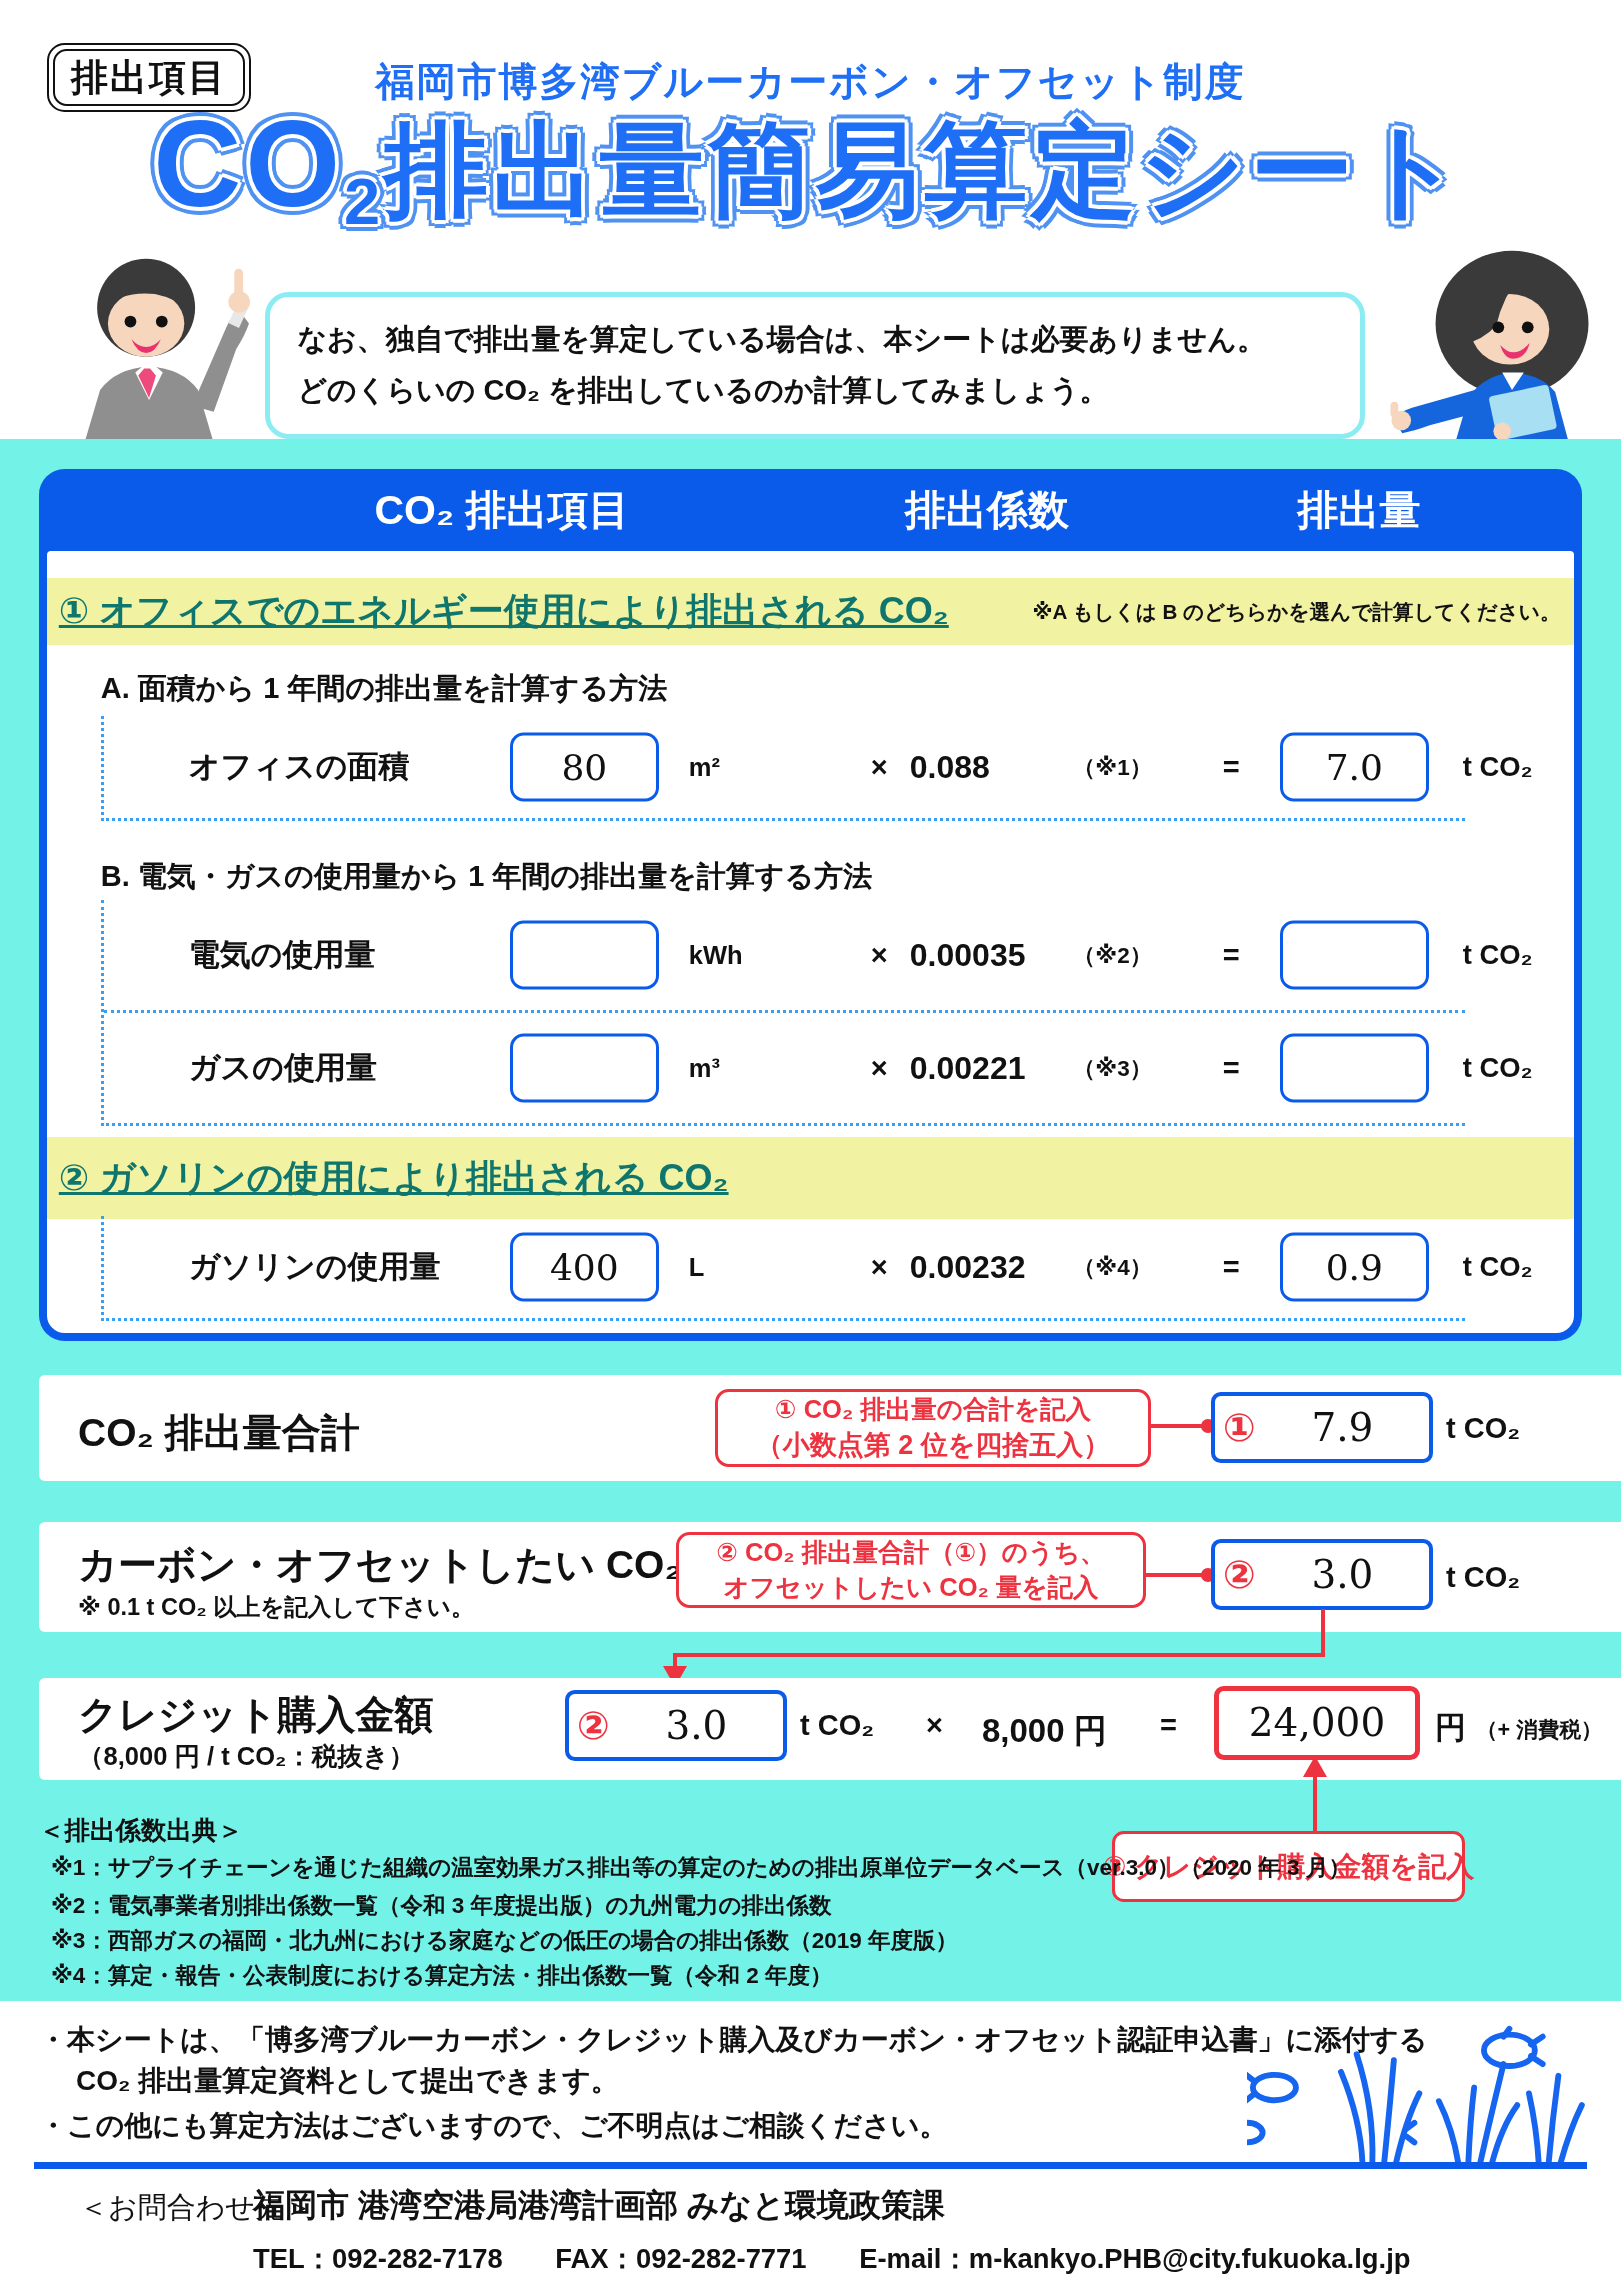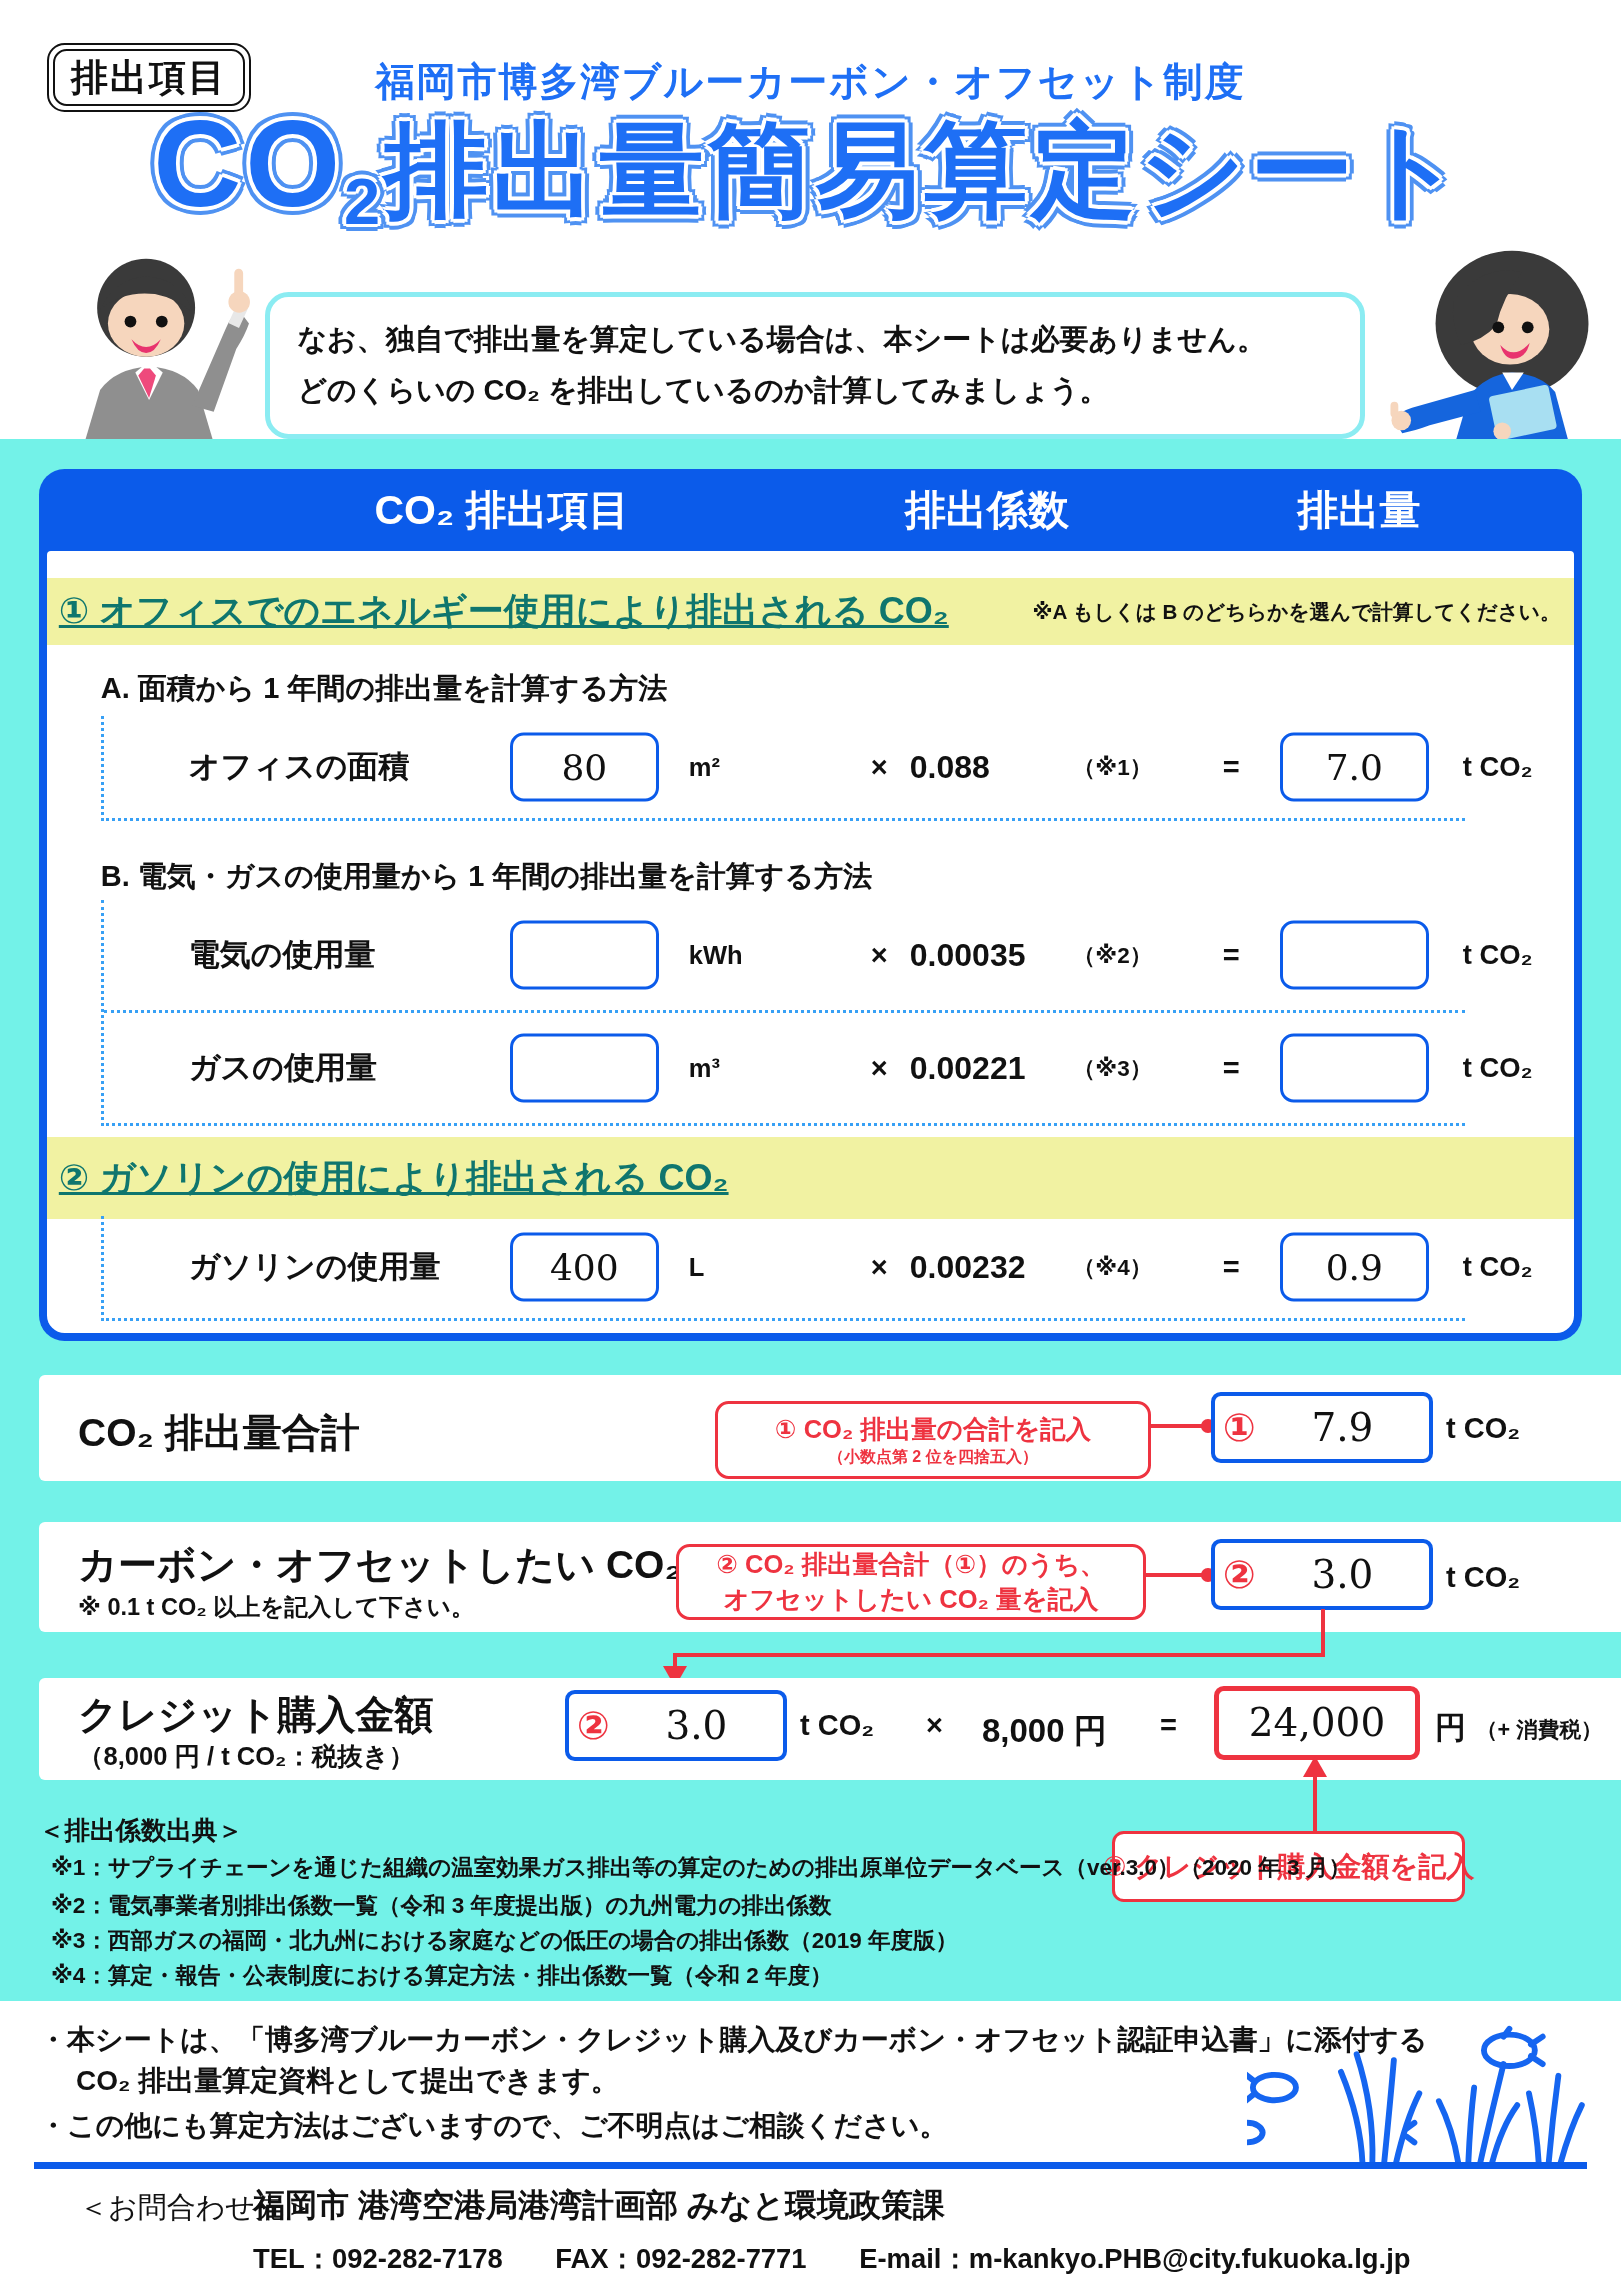--- a/index.html
+++ b/index.html
@@ -59,23 +59,23 @@
   .cl-unit2{left:1359px;font-size:27.4px;font-weight:bold;}
   .vbox{width:149px;height:69px;box-sizing:border-box;border:3.9px solid #0B5BEA;border-radius:13.7px;
         background:#fff;display:flex;align-items:center;justify-content:center;
         font-family:"DejaVu Serif","Liberation Serif",serif;font-size:36px;}
   
   .wsec{position:absolute;left:39px;width:1543px;background:#fff;border-radius:5.9px;padding-left:48px;}
   .ws-label{position:absolute;left:39px;font-weight:bold;font-size:39px;white-space:nowrap;}
   .ws-note{position:absolute;left:39px;font-weight:bold;font-size:23.5px;white-space:nowrap;}
   .callout{position:absolute;box-sizing:border-box;border:3.9px solid #EE3340;border-radius:13.7px;
            background:#fff;color:#EE3340;display:flex;flex-direction:column;align-items:center;
-           justify-content:center;font-weight:bold;margin-top:12px;}
+           justify-content:center;font-weight:bold;}
   .callout .c1{font-size:25.5px;white-space:nowrap;}
-  .callout .c2{font-size:16px;white-space:nowrap;}
+  .callout .c2{font-size:27px;white-space:nowrap;}
   .resbox{position:absolute;box-sizing:border-box;width:222px;height:71px;border:4.9px solid #0B5BEA;
           border-radius:9.8px;background:#fff;display:flex;align-items:center;}
   .resbox .circ{color:#EE3340;font-size:39px;font-weight:bold;margin-left:7.8px;}
   .resbox .val{flex:1;text-align:center;font-family:"DejaVu Serif","Liberation Serif",serif;font-size:39px;}
   .resbox.redbox{border-color:#EE3340;width:206px;height:74px;border-width:5.9px;}
   .ws-unit{position:absolute;font-size:29px;font-weight:bold;white-space:nowrap;}
   .rline{position:absolute;background:#EE3340;}
   .rdot{position:absolute;width:13.7px;height:13.7px;border-radius:50%;background:#EE3340;}
   .arr-down{position:absolute;width:0;height:0;border-left:12.7px solid transparent;
             border-right:12.7px solid transparent;border-top:21.6px solid #EE3340;}

